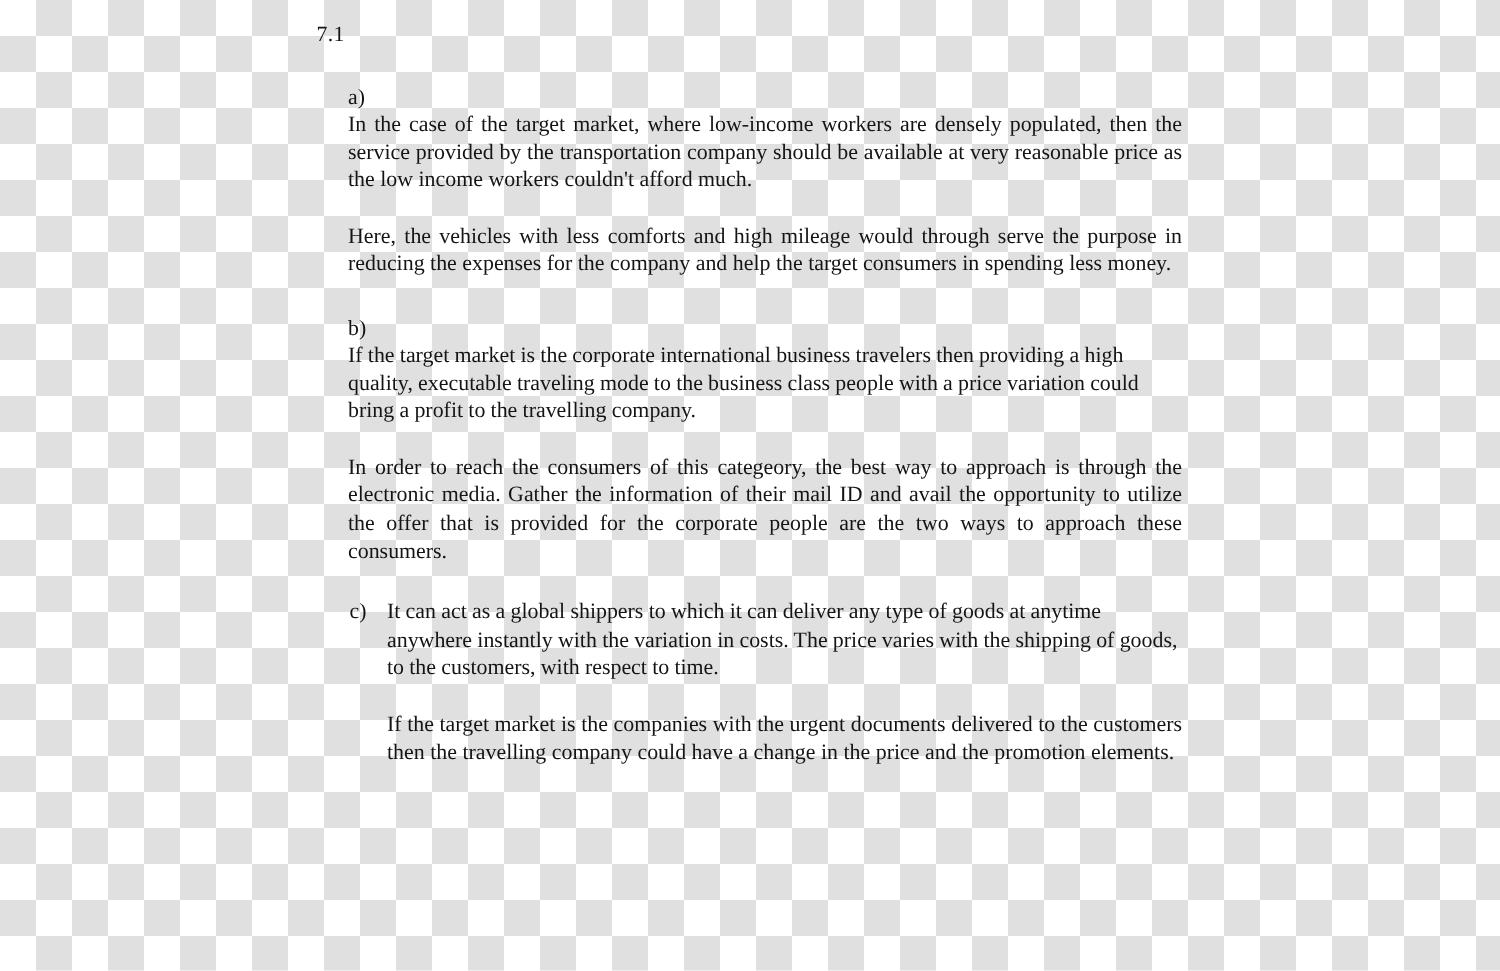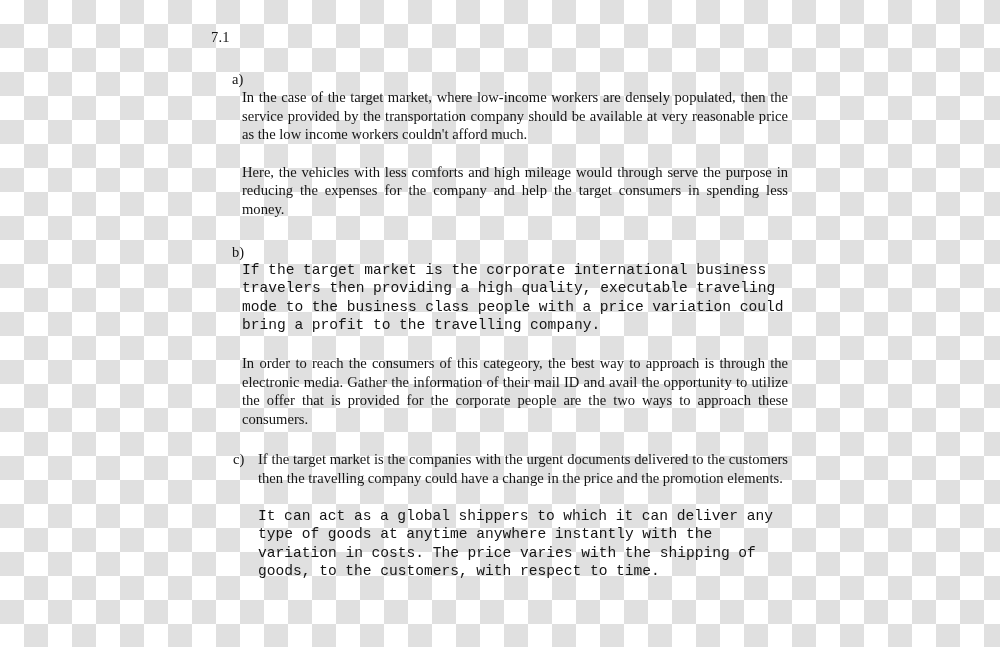--- a/index.html
+++ b/index.html
@@ -25,21 +25,21 @@
     position: absolute;
     left: 0;
     top: 0;
     width: 1000px;
     height: 647px;
   }
 
   .doc-body {
     position: absolute;
     left: 211px;
-    top: 28px;
+    top: 14px;
     width: 577px;
   }
 
   .section-number {
     font-size: 14.5px;
     line-height: 18px;
     letter-spacing: 0.2px;
     margin: 0 0 16px 0;
   }
 
@@ -64,21 +64,21 @@
     margin-top: 24px;
   }
   .item-stacked .marker {
     position: absolute;
     left: 21px;
     top: 0;
     font-size: 14.5px;
     line-height: 18.6px;
   }
   .item-stacked .item-body {
-    margin-left: 31px;
+    margin-left: 21px;
     padding-top: 18px;
   }
 
   
   .item-inline {
     position: relative;
     margin-top: 22px;
   }
   .item-inline .marker {
     position: absolute;
@@ -99,21 +99,20 @@
     margin: 0;
   }
   .para + .para {
     margin-top: 19px;
   }
   .para.left {
     text-align: left;
   }
   .para.tight {
     word-spacing: -0.15px;
-    font-family: Liberation Mono, monospace;
   }
 </style>
 </head>
 <body>
 
 <div id="page">
   <div class="doc-body">
 
     <div class="section-number">7.1</div>
 
@@ -132,20 +131,20 @@
         <span class="marker">b)</span>
         <div class="item-body">
           <p class="para left tight">If the target market is the corporate international business travelers then providing a high quality, executable traveling mode to the business class people with a price variation could bring a profit to the travelling company.</p>
           <p class="para">In order to reach the consumers of this categeory, the best way to approach is through the electronic media. Gather the information of their mail ID and avail the opportunity to utilize the offer that is provided for the corporate people are the two ways to approach these consumers.</p>
         </div>
       </li>
 
       <li class="item-inline">
         <span class="marker">c)</span>
         <div class="item-body">
+          <p class="para left tight">It can act as a global shippers to which it can deliver any type of goods at anytime anywhere instantly with the variation in costs. The price varies with the shipping of goods, to the customers, with respect to time.</p>
           <p class="para">If the target market is the companies with the urgent documents delivered to the customers then the travelling company could have a change in the price and the promotion elements.</p>
-          <p class="para left tight">It can act as a global shippers to which it can deliver any type of goods at anytime anywhere instantly with the variation in costs. The price varies with the shipping of goods, to the customers, with respect to time.</p>
         </div>
       </li>
 
     </ol>
   </div>
 </div>
 
 </body></html>

